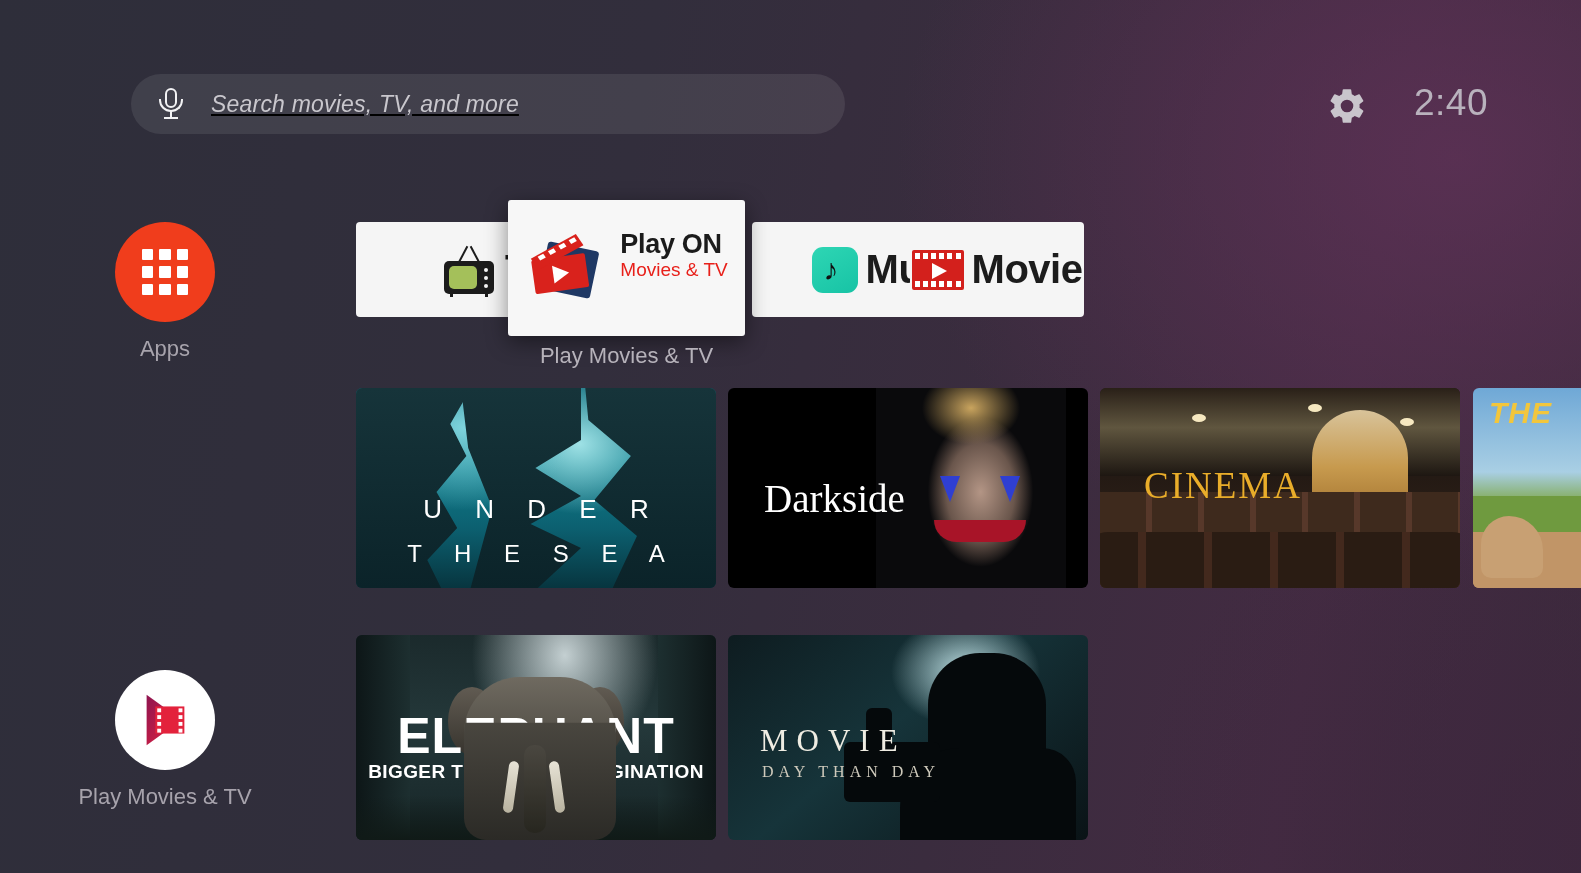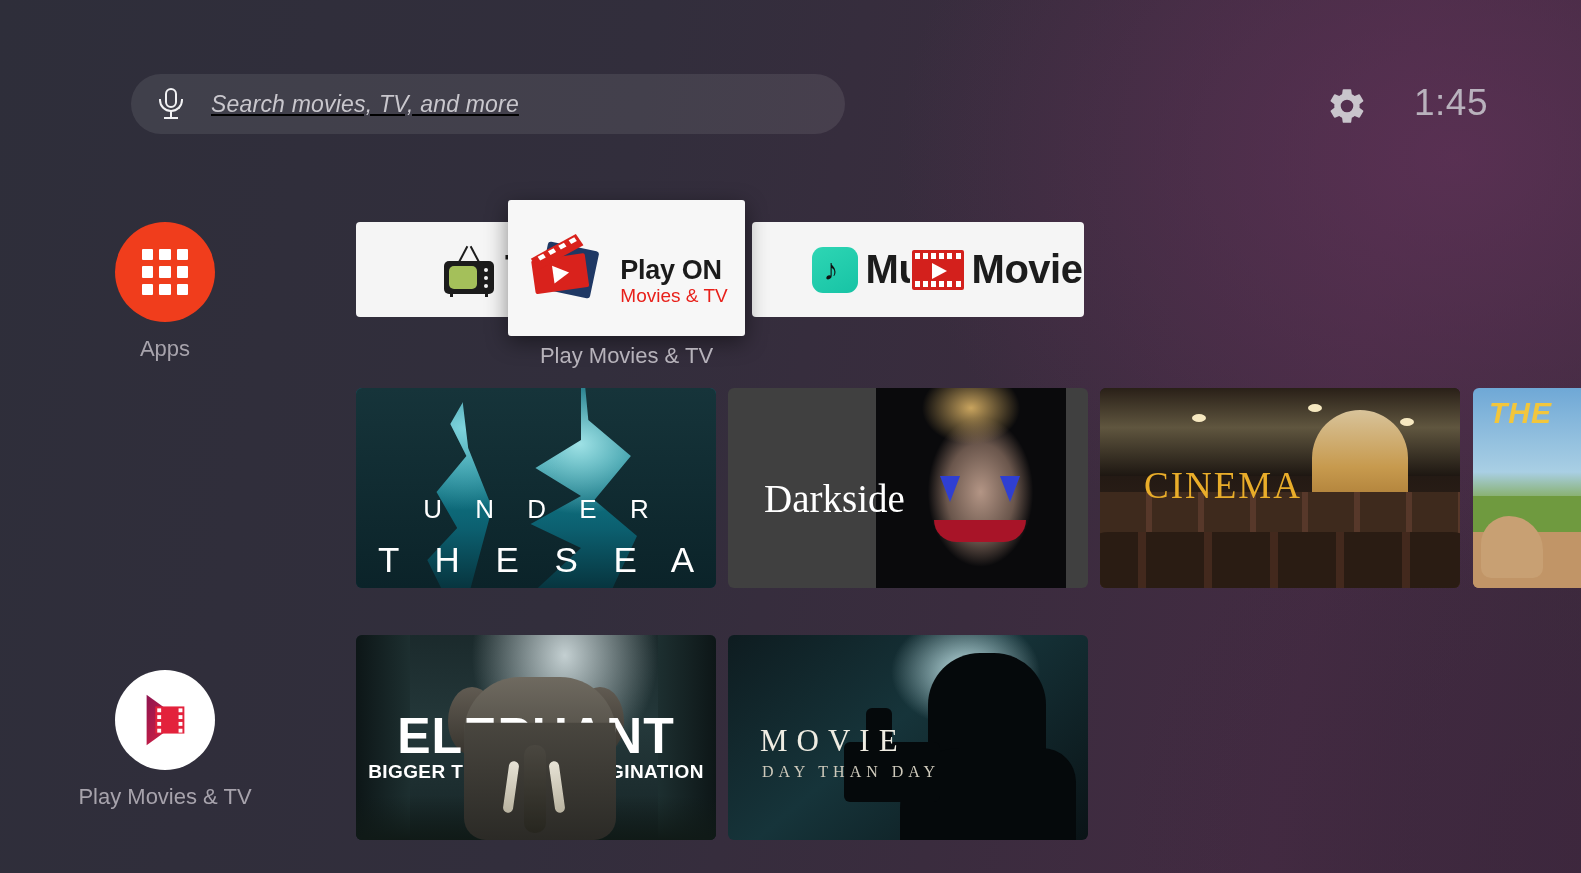--- a/index.html
+++ b/index.html
@@ -178,21 +178,21 @@
   .movie-icon .perfs i { width: 5px; height: 6px; background: #ffffff; display: block; }
   .movie-icon .tri {
     position: absolute; left: 20px; top: 13px;
     width: 0; height: 0;
     border-left: 15px solid #ffffff;
     border-top: 8px solid transparent;
     border-bottom: 8px solid transparent;
   }
 
   
-  .playon { display: flex; align-items: flex-end; gap: 13px; }
+  .playon { display: flex; align-items: flex-start; gap: 13px; }
   .playon-mark { position: relative; width: 82px; height: 76px; }
   .playon-text { display: flex; flex-direction: column; line-height: 1.05; }
   .playon-title { font-size: 27px; font-weight: bold; color: #1b1b1b; letter-spacing: -0.3px; }
   .playon-sub { font-size: 19px; color: #e8201a; margin-top: 2px; }
 
   
   .cards { position: absolute; left: 0; top: 0; width: 1581px; height: 873px; }
   .card {
     position: absolute;
     border-radius: 6px;
@@ -217,24 +217,24 @@
   }
   .c-sea .rockL { left: 0; top: 0; width: 115px; height: 200px;
     clip-path: polygon(0 0,100% 0,82% 18%,96% 34%,70% 52%,88% 70%,62% 86%,74% 100%,0 100%); }
   .c-sea .rockC { left: 105px; top: 0; width: 120px; height: 200px;
     clip-path: polygon(0 0,100% 0,100% 26%,62% 40%,100% 54%,58% 68%,100% 80%,64% 100%,8% 100%,26% 60%,6% 30%); }
   .c-sea .rockR { left: 208px; top: 0; width: 152px; height: 200px;
     clip-path: polygon(14% 0,100% 0,100% 100%,32% 100%,48% 74%,20% 56%,44% 34%,16% 16%); }
   .sea-t1 { left: 0; top: 106px; width: 360px; text-align: center;
     font-size: 26px; letter-spacing: 13px; text-indent: 13px; font-weight: 300; }
   .sea-t2 { left: 0; top: 152px; width: 360px; text-align: center;
-    font-size: 35px; letter-spacing: 13px; text-indent: 13px; font-weight: 300; }
-
-  
-  .c-dark { left: 728px; top: 388px; width: 360px; height: 200px; background: #404040; }
+    font-size: 24px; letter-spacing: 13px; text-indent: 13px; font-weight: 300; }
+
+  
+  .c-dark { left: 728px; top: 388px; width: 360px; height: 200px; background: #000000; }
   .c-dark .face {
     position: absolute; right: 22px; top: 0; width: 190px; height: 200px;
     background:
       radial-gradient(ellipse 70px 52px at 50% 10%, #c9a45e 0%, rgba(201,164,94,0) 70%),
       radial-gradient(ellipse 62px 88px at 55% 52%, #b39585 0%, #6a564c 55%, rgba(10,10,12,0) 85%),
       #0a0a0c;
   }
   .c-dark .eyeL, .c-dark .eyeR {
     position: absolute; width: 20px; height: 26px; background: #2f3fd2;
     clip-path: polygon(0 0, 100% 0, 50% 100%);
@@ -373,21 +373,21 @@
     </div>
     <span class="search-placeholder">Search movies, TV, and more</span>
   </div>
 
   <div class="gear-icon">
     <svg viewBox="0 0 24 24" width="42" height="42" aria-hidden="true">
       <path fill="#c9c5cc" d="M19.14 12.94a7.07 7.07 0 0 0 0-1.88l2.03-1.58a.5.5 0 0 0 .12-.64l-1.92-3.32a.5.5 0 0 0-.6-.22l-2.39.96a7.3 7.3 0 0 0-1.63-.94l-.36-2.54a.5.5 0 0 0-.5-.42h-3.84a.5.5 0 0 0-.5.42l-.36 2.54c-.58.24-1.13.56-1.63.94l-2.39-.96a.5.5 0 0 0-.6.22L2.65 8.84a.5.5 0 0 0 .12.64l2.03 1.58a7.07 7.07 0 0 0 0 1.88l-2.03 1.58a.5.5 0 0 0-.12.64l1.92 3.32c.13.22.39.3.6.22l2.39-.96c.5.38 1.05.7 1.63.94l.36 2.54c.04.24.25.42.5.42h3.84c.25 0 .46-.18.5-.42l.36-2.54c.58-.24 1.13-.56 1.63-.94l2.39.96c.22.08.47 0 .6-.22l1.92-3.32a.5.5 0 0 0-.12-.64l-2.03-1.58ZM12 15.6A3.6 3.6 0 1 1 15.6 12 3.6 3.6 0 0 1 12 15.6Z"></path>
     </svg>
   </div>
 
-  <div class="clock">1:45</div>
+  <div class="clock">2:40</div>
 </div>
 
 <div class="sidebar">
 
   <div class="side-item apps">
     <div class="side-circle" style="background:#f03d1c;">
       <div class="grid-glyph">
           <i></i>
           <i></i>
           <i></i>

